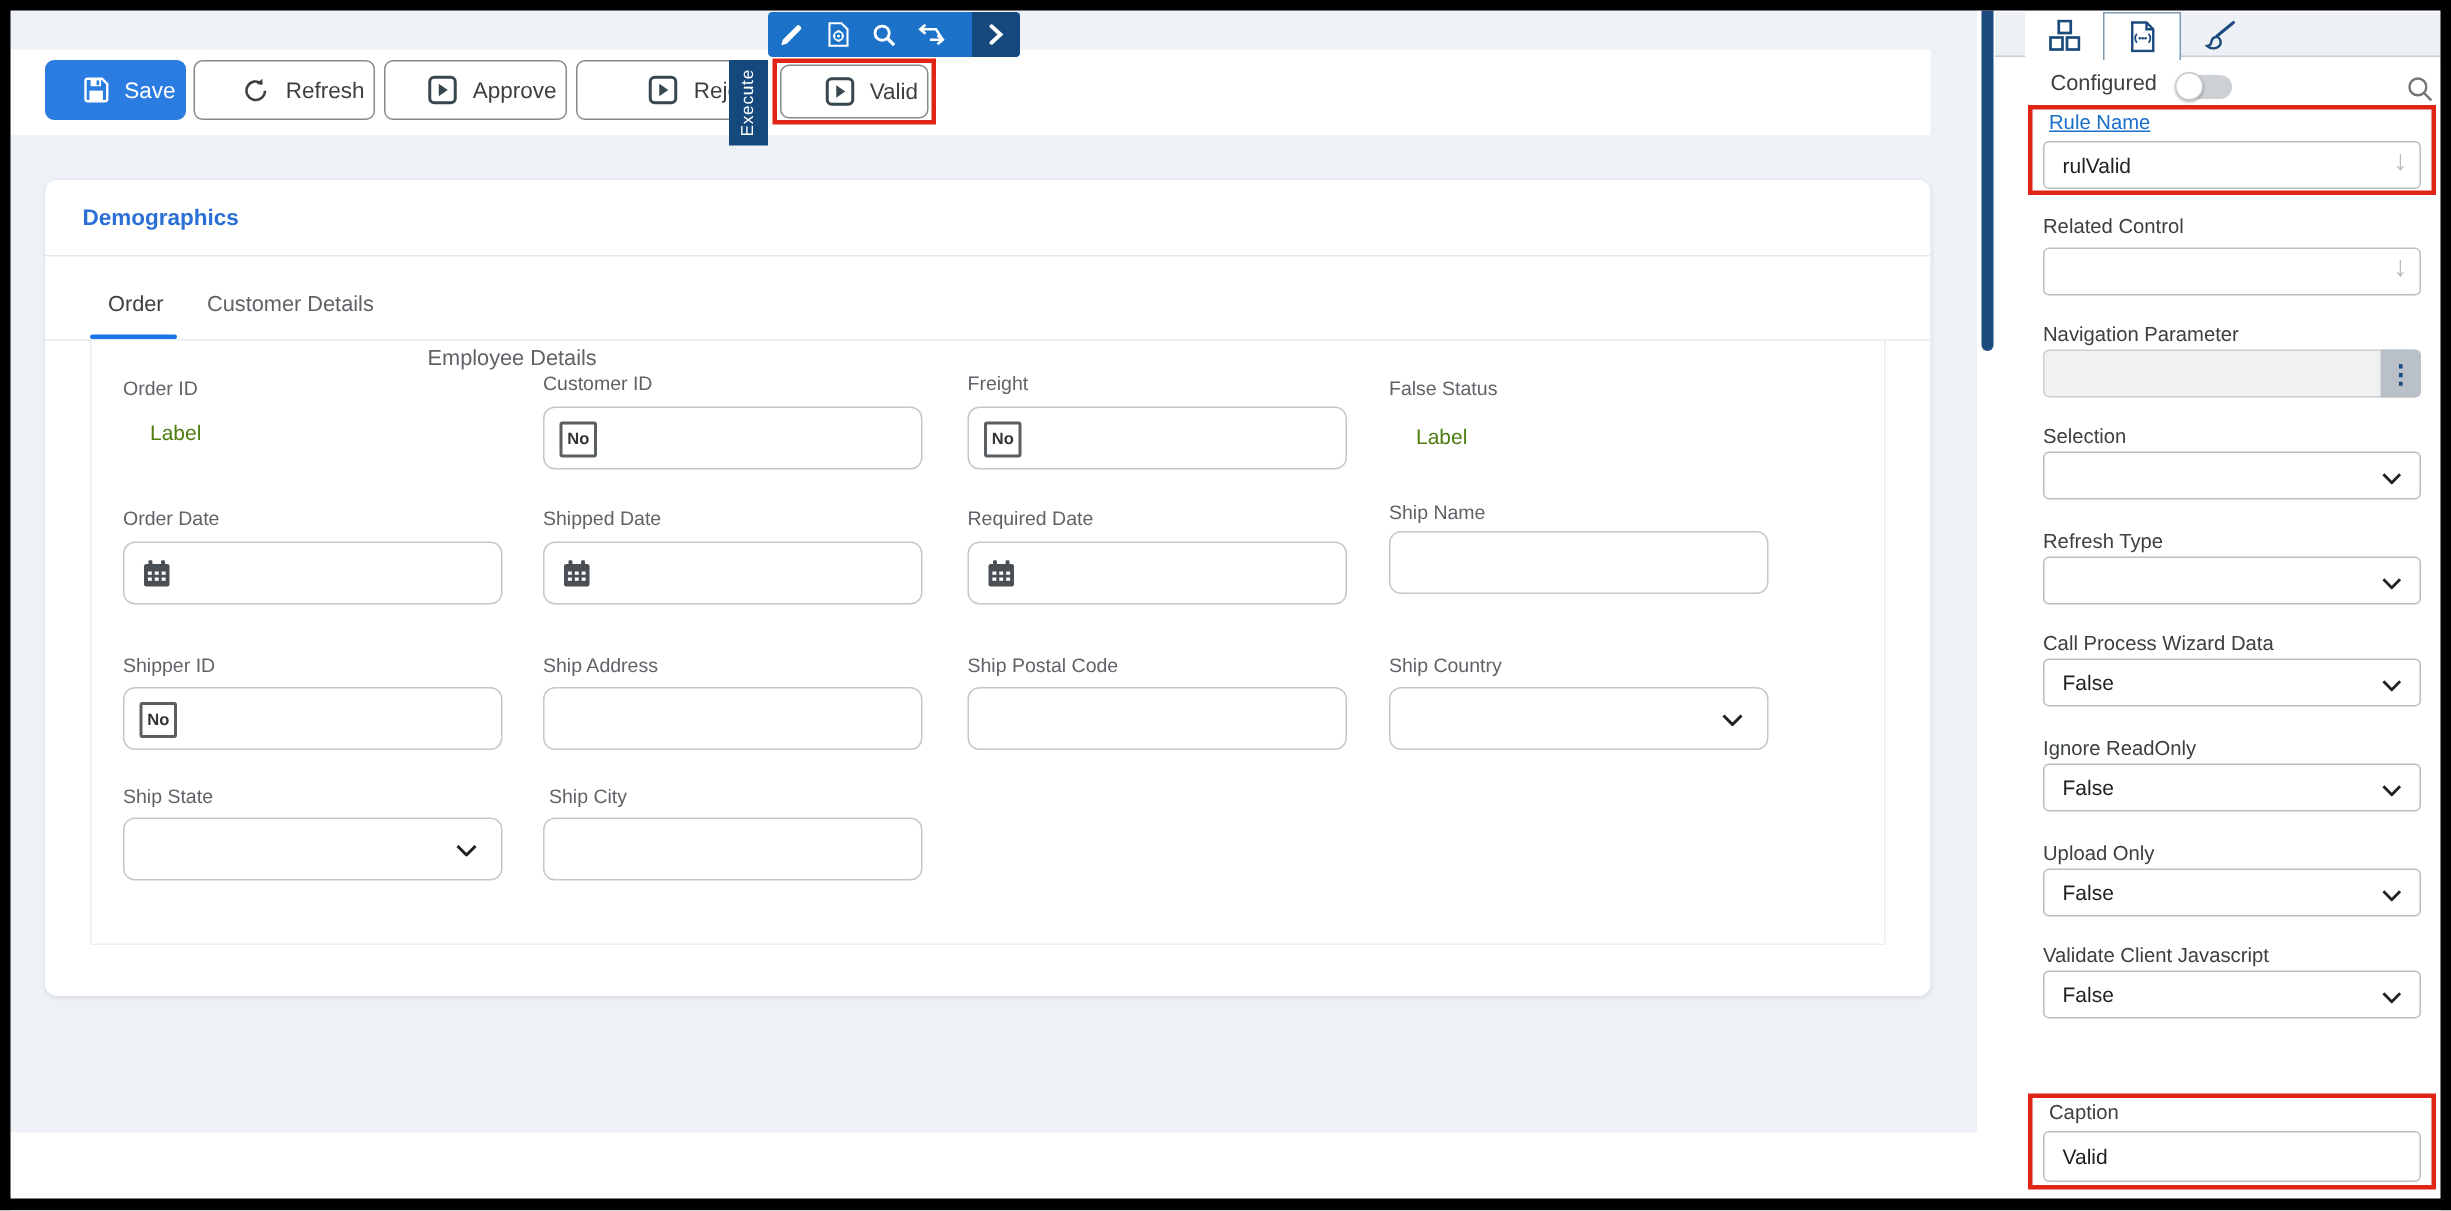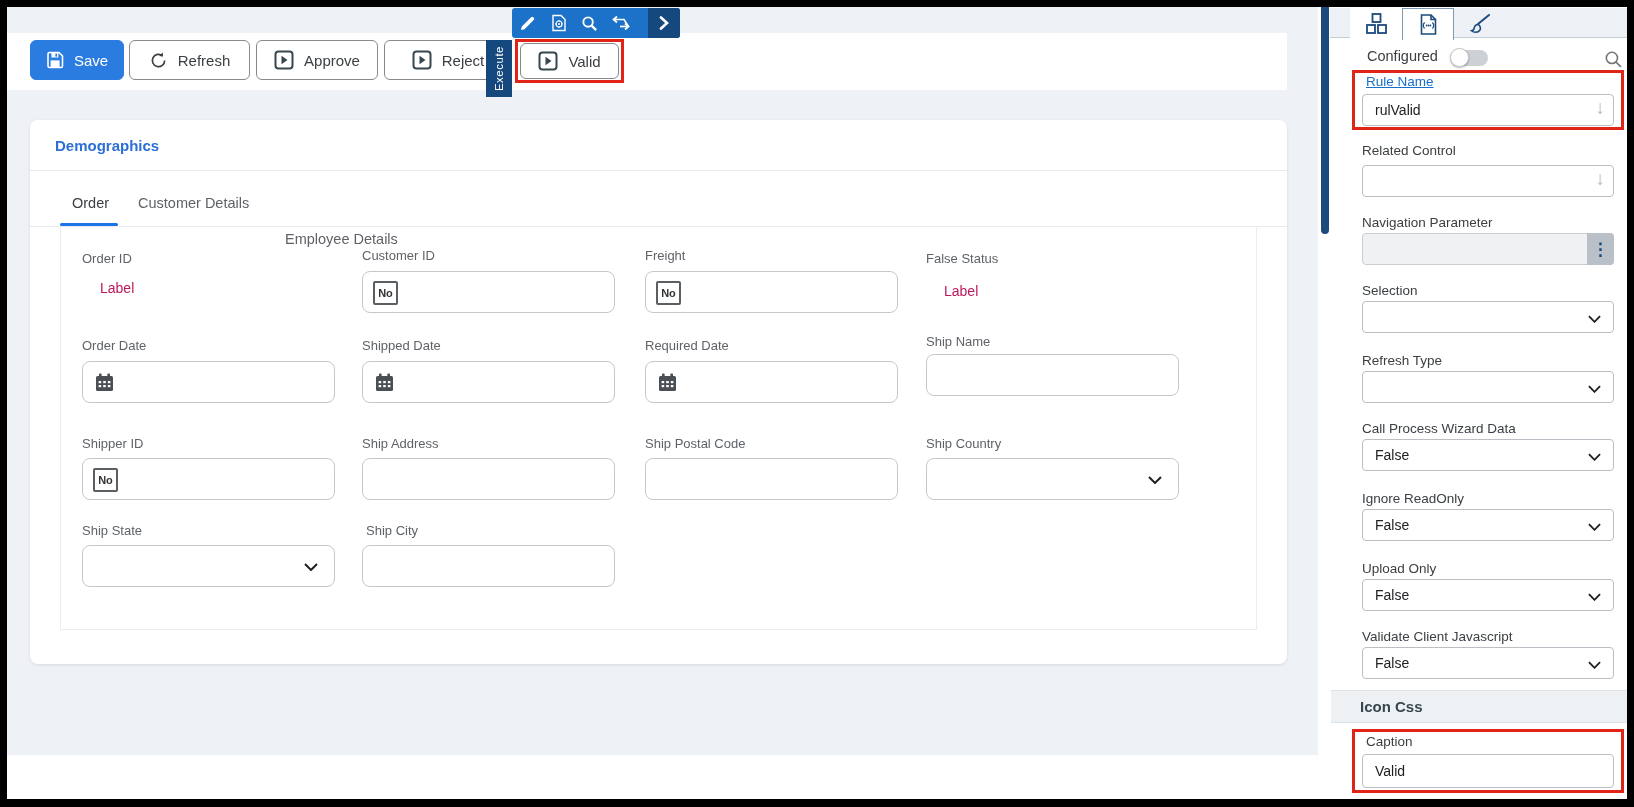--- a/index.html
+++ b/index.html
@@ -17,21 +17,21 @@
   #toolbar-band{left:7px;top:33px;width:1280px;height:57px;background:#fff;}
   #bottom-strip{left:7px;top:755px;width:1311px;height:45px;background:#fff;}
   
   .card{background:#fff;border-radius:8px;box-shadow:0 1px 3px rgba(60,64,67,.12);}
   #demo-card{left:30px;top:120px;width:1257px;height:544px;}
   #filter-card{left:30px;top:697px;width:1287px;height:103px;border-radius:8px 8px 0 0;}
   .card-title{font-size:15px;font-weight:bold;color:#2b6fd7;}
   .hdivider{position:absolute;height:1px;background:#e8eaed;left:0;right:0;}
   
   .btn{
-    position:absolute;top:40px;height:40px;display:flex;align-items:center;justify-content:center;
+    position:absolute;top:40px;height:40px;display:flex;align-items:center;justify-content:flex-end;
     gap:10px;background:#fff;border:1px solid #85898d;border-radius:6px;
     font-size:15px;color:#3c4043;cursor:pointer;
   }
   .btn.primary{background:#2b7ce0;border-color:#2b7ce0;color:#fff;}
   
   #mini-toolbar{left:512px;top:8px;width:168px;height:30px;background:#1b72c8;border-radius:3px;
     display:flex;align-items:center;z-index:20;}
   #mini-toolbar .mt-icon{width:31px;height:30px;display:flex;align-items:center;justify-content:center;}
   #mini-chevron{position:absolute;right:0;top:0;width:32px;height:30px;background:#15497d;
     display:flex;align-items:center;justify-content:center;border-radius:0 3px 3px 0;}
@@ -42,21 +42,21 @@
   
   .red-box{position:absolute;border:3px solid #e02417;z-index:18;}
   
   .dtab{position:absolute;top:75px;font-size:14.5px;color:#5f6368;cursor:pointer;}
   .dtab.active{color:#3c4043;}
   #tab-underline{left:30px;top:103px;width:58px;height:3px;background:#1a73e8;border-radius:2px;}
   #tab-panel{left:30px;top:106px;width:1197px;height:404px;border:1px solid #ededed;border-top:none;}
   
   .f-label{position:absolute;font-size:13px;color:#5f6368;white-space:nowrap;}
   .f-input{position:absolute;width:253px;height:42px;border:1px solid #c3c8cc;border-radius:8px;background:#fff;}
-  .f-value{position:absolute;font-size:14px;color:#be185d;}
+  .f-value{position:absolute;font-size:14px;color:#4d7c0f;}
   .no-badge{position:absolute;left:10px;top:9px;width:25px;height:24px;border:2px solid #5a5f63;
     border-radius:2px;font-size:11px;font-weight:bold;color:#333;display:flex;align-items:center;justify-content:center;}
   .cal-icon{position:absolute;left:12px;top:11px;}
   .sel-chev{position:absolute;right:16px;top:17px;}
   
   .ptab{position:absolute;top:8px;height:31px;width:52px;display:flex;align-items:center;justify-content:center;}
   #ptab-strip{left:1330px;top:8px;width:297px;height:30px;background:#edf1f5;border-bottom:1px solid #c5cdd4;}
   .p-label{position:absolute;font-size:13.5px;color:#3c4043;white-space:nowrap;}
   .p-input{position:absolute;left:1362px;width:252px;height:32px;border:1px solid #b9bfc5;border-radius:4px;
     background:#fff;font-size:14px;color:#202124;display:flex;align-items:center;padding-left:12px;}
@@ -384,23 +384,20 @@
   </div>
 
   <div class="p-label" style="left:1362px;top:629px;">Validate Client Javascript</div>
   <div class="p-input" style="top:647px;">
     <span>False</span>
     <svg class="p-chev" width="13" height="8" viewBox="0 0 14 8">
         <path d="M1 1 L7 7 L13 1" fill="none" stroke="#202124" stroke-width="2"></path>
       </svg>
   </div>
 
-  <div class="abs" id="icon-css-band">
-    <span>Icon Css</span>
-  </div>
 
   <div class="red-box" style="left:1352px;top:729px;width:272px;height:64px;"></div>
   <div class="p-label" style="left:1366px;top:734px;">Caption</div>
   <div class="p-input" style="top:754px;height:34px;">
     <span>Valid</span>
   </div>
 
   <div class="frame" style="left:0;top:0;width:1634px;height:7px;"></div>
   <div class="frame" style="left:0;top:799px;width:1634px;height:8px;"></div>
   <div class="frame" style="left:0;top:0;width:7px;height:807px;"></div>

